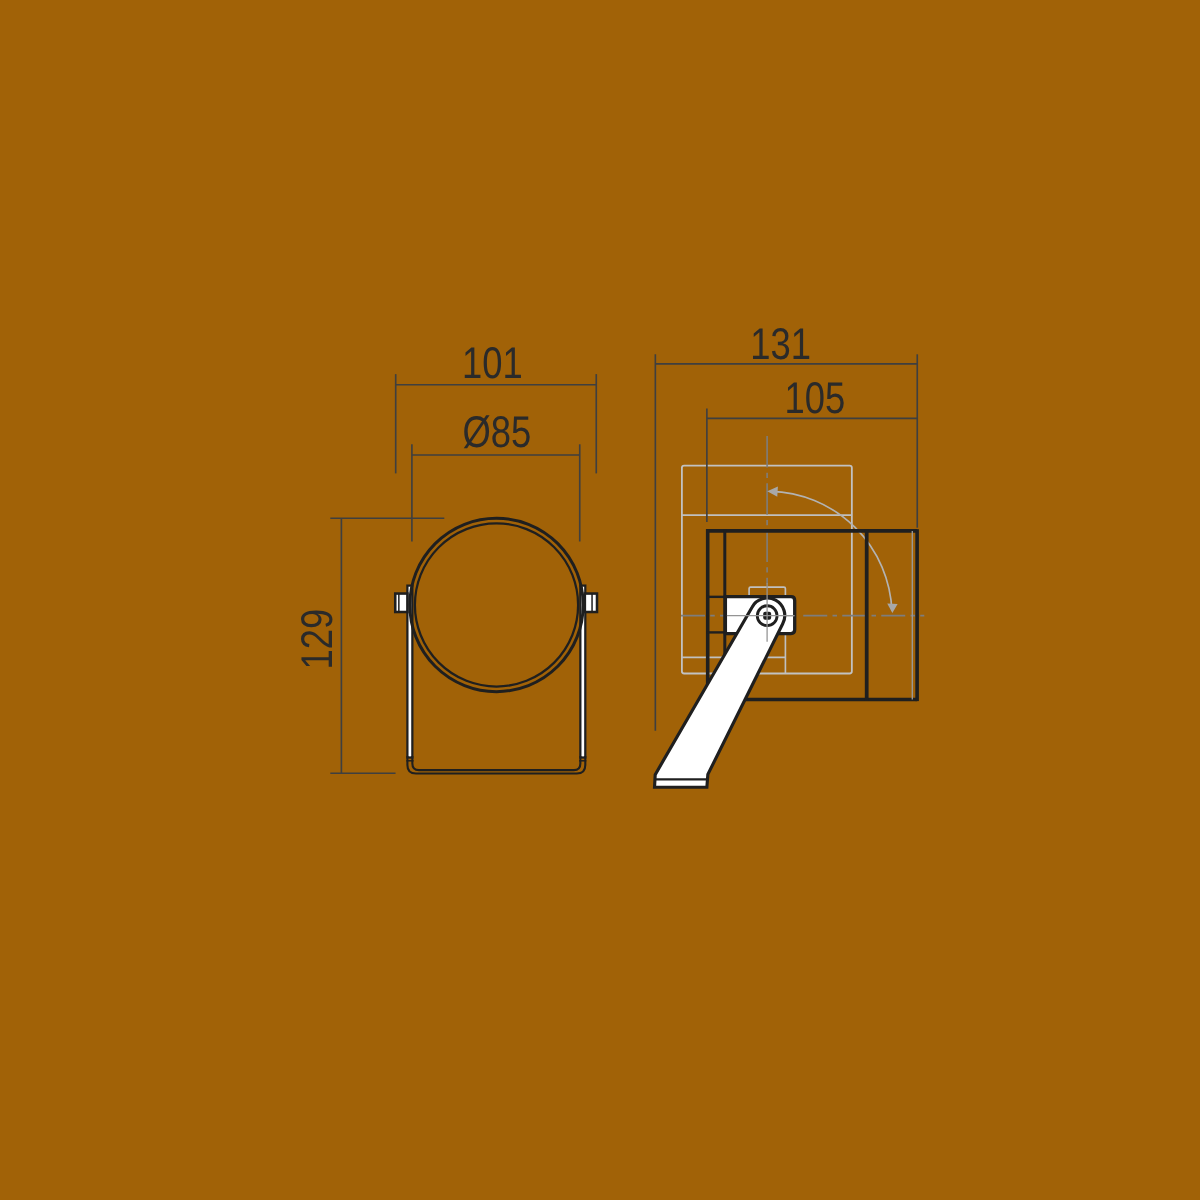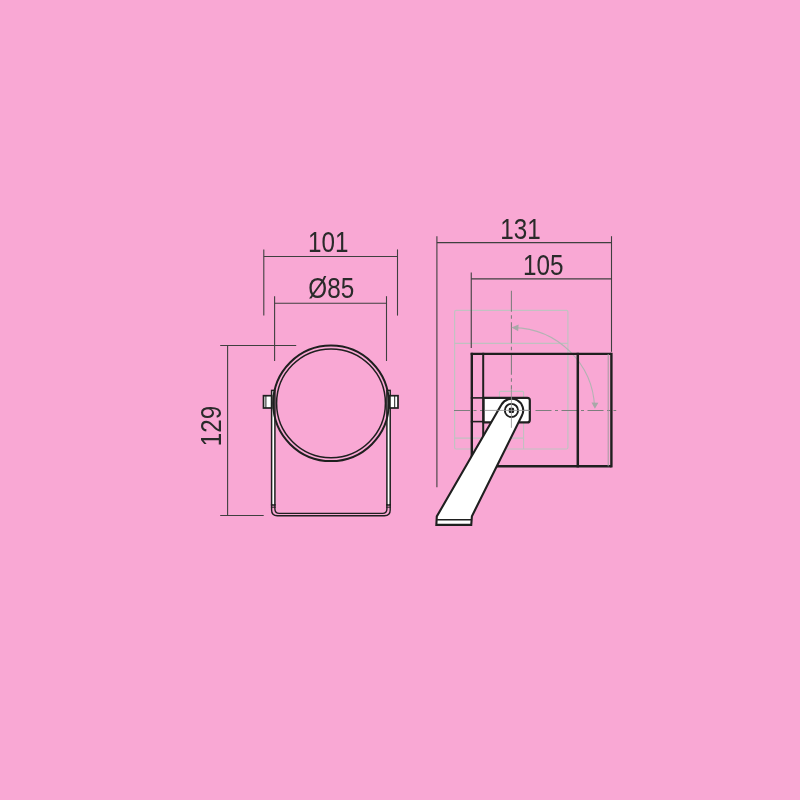--- a/index.html
+++ b/index.html
@@ -1,16 +1,16 @@
 <!DOCTYPE html>
 <html><head>
 <meta charset="utf-8">
 <style>
   html,body{margin:0;padding:0;background:#ffffff;}
-  .page{width:800px;height:800px;position:relative;background:#f9a8d4;overflow:hidden;}
+  .page{width:800px;height:800px;position:relative;background:#a16207;overflow:hidden;}
   svg{position:absolute;left:0;top:0;}
   text{font-family:"Liberation Sans",sans-serif;fill:#2a2a2a;}
 </style>
 </head>
 <body>
 <div class="page">
 <svg width="800" height="800" viewBox="0 0 800 800">
 
   <rect x="271.6" y="390.4" width="3.3" height="114.6" fill="#ffffff" stroke="#1f1f1f" stroke-width="1.5"></rect>
 

